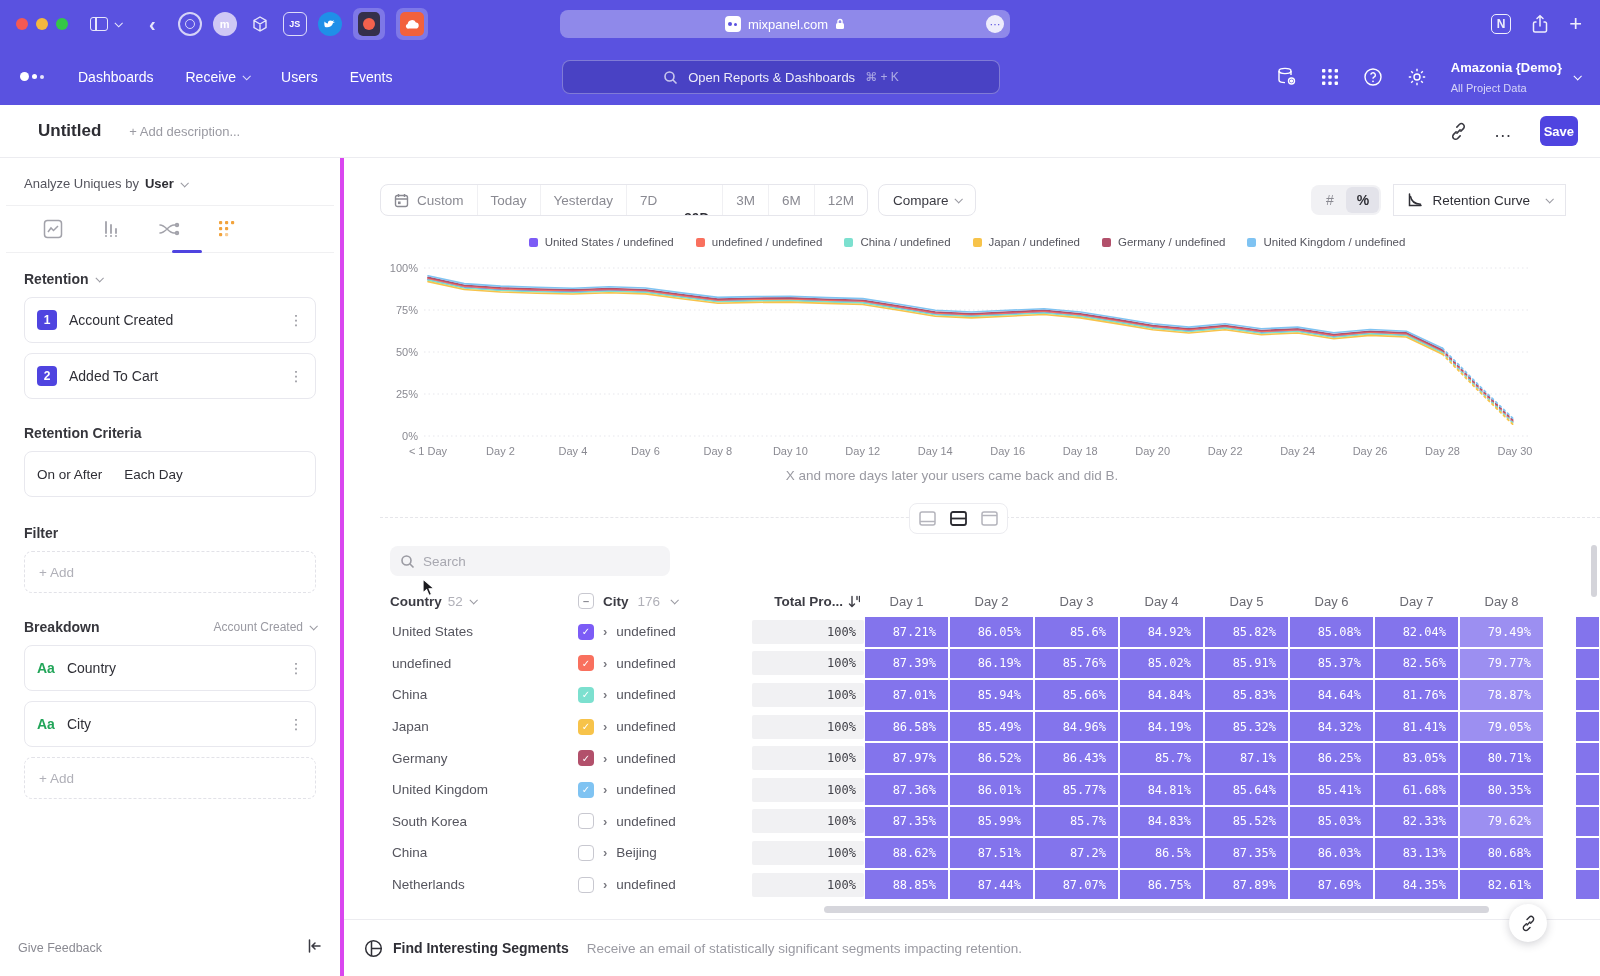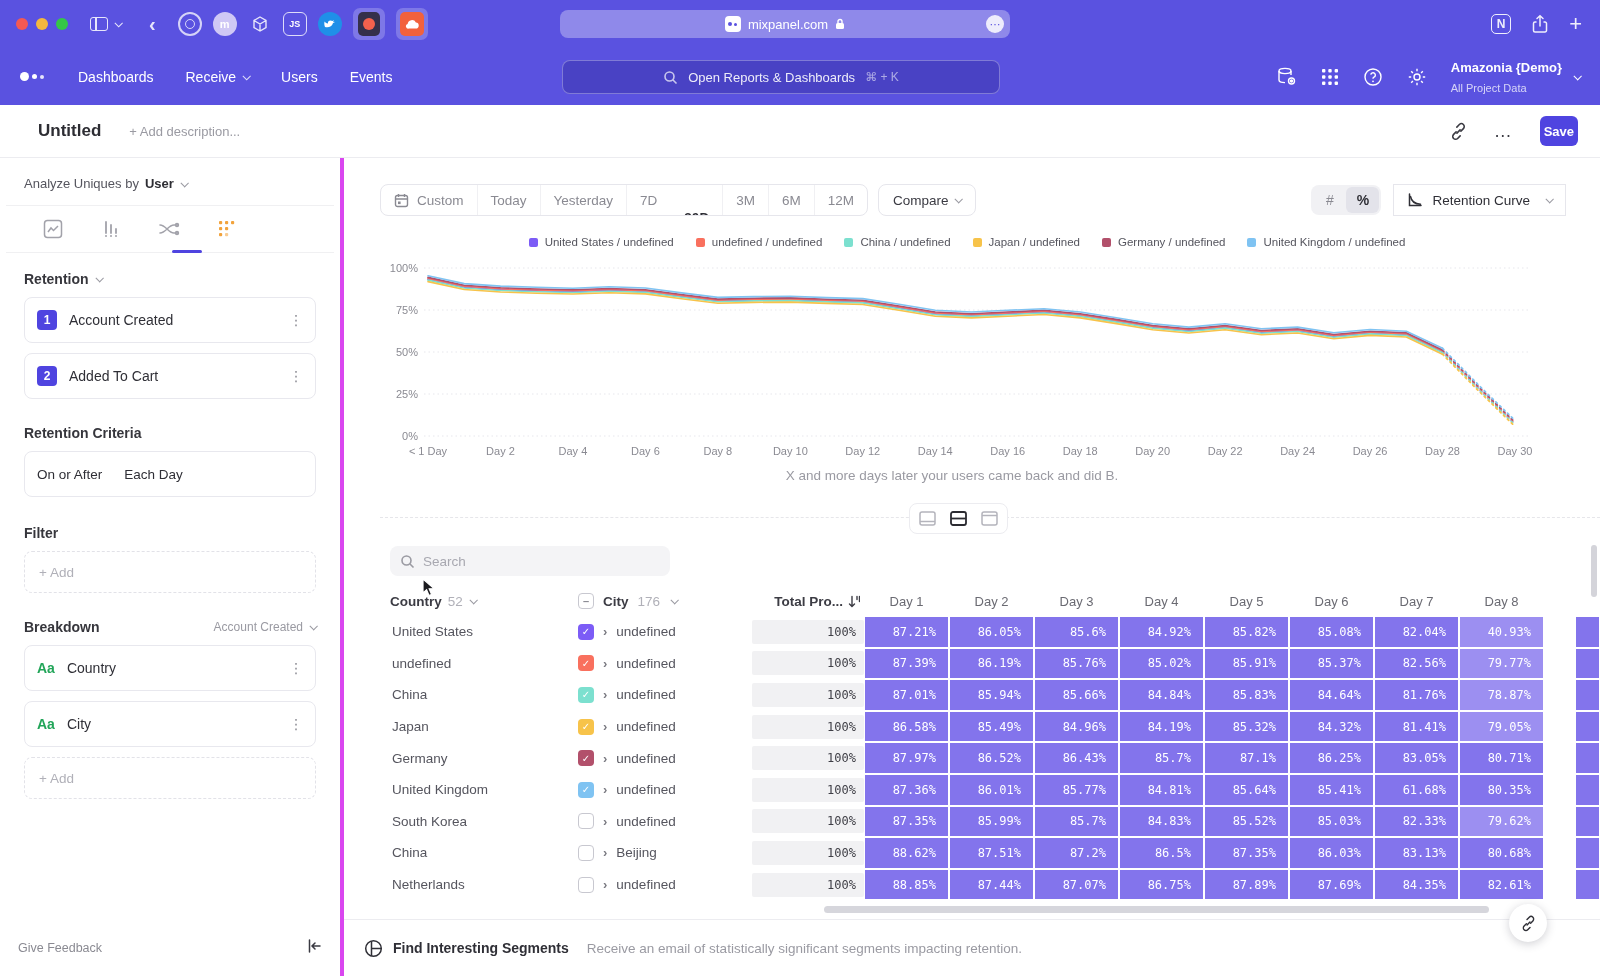--- a/index.html
+++ b/index.html
@@ -562,21 +562,21 @@
             <div class="c-total">
               <div class="total-bar">100%</div>
             </div>
             <div class="dcell">87.21%</div>
             <div class="dcell">86.05%</div>
             <div class="dcell">85.6%</div>
             <div class="dcell">84.92%</div>
             <div class="dcell">85.82%</div>
             <div class="dcell">85.08%</div>
             <div class="dcell">82.04%</div>
-            <div class="dcell lt">40.93%</div>
+            <div class="dcell lt">79.49%</div>
             <div></div>
             <div class="sliver"></div>
           </div>
           <div class="trow">
             <div class="c-country">undefined</div>
             <div class="c-city">
               <span class="cbx" style="background: rgb(249, 112, 94);">✓</span>
               <span class="expander">›</span>
               <span class="city-name">undefined</span>
             </div>

